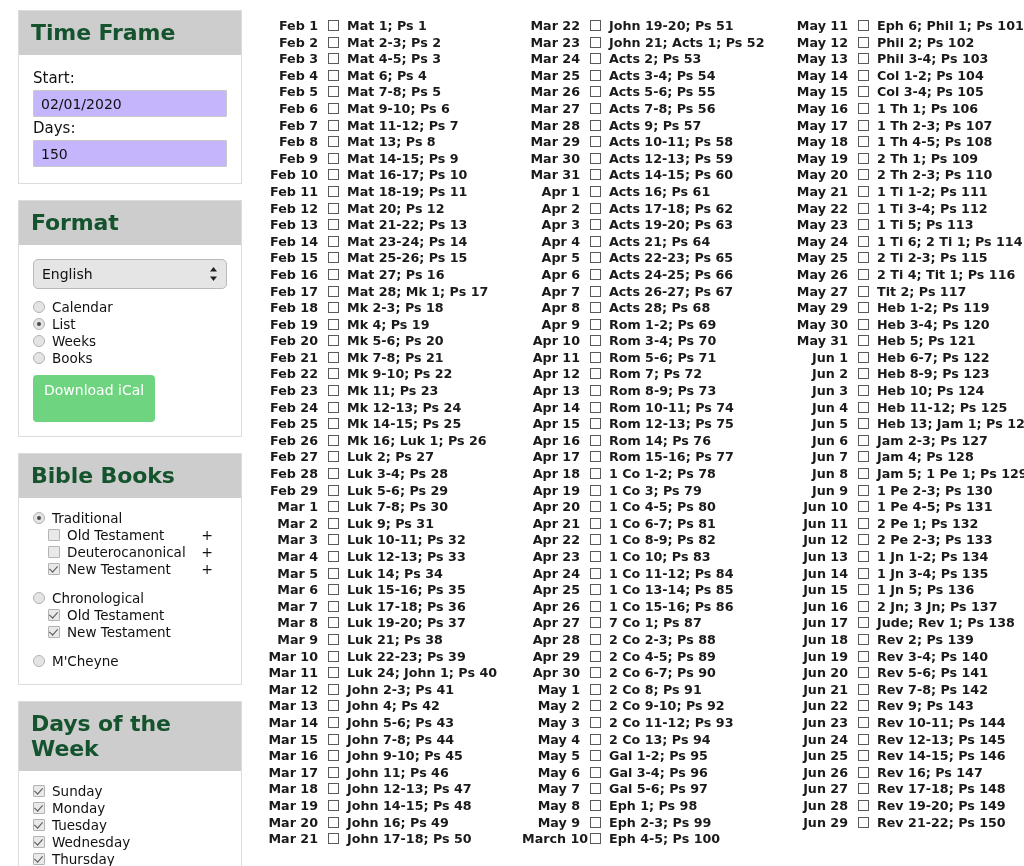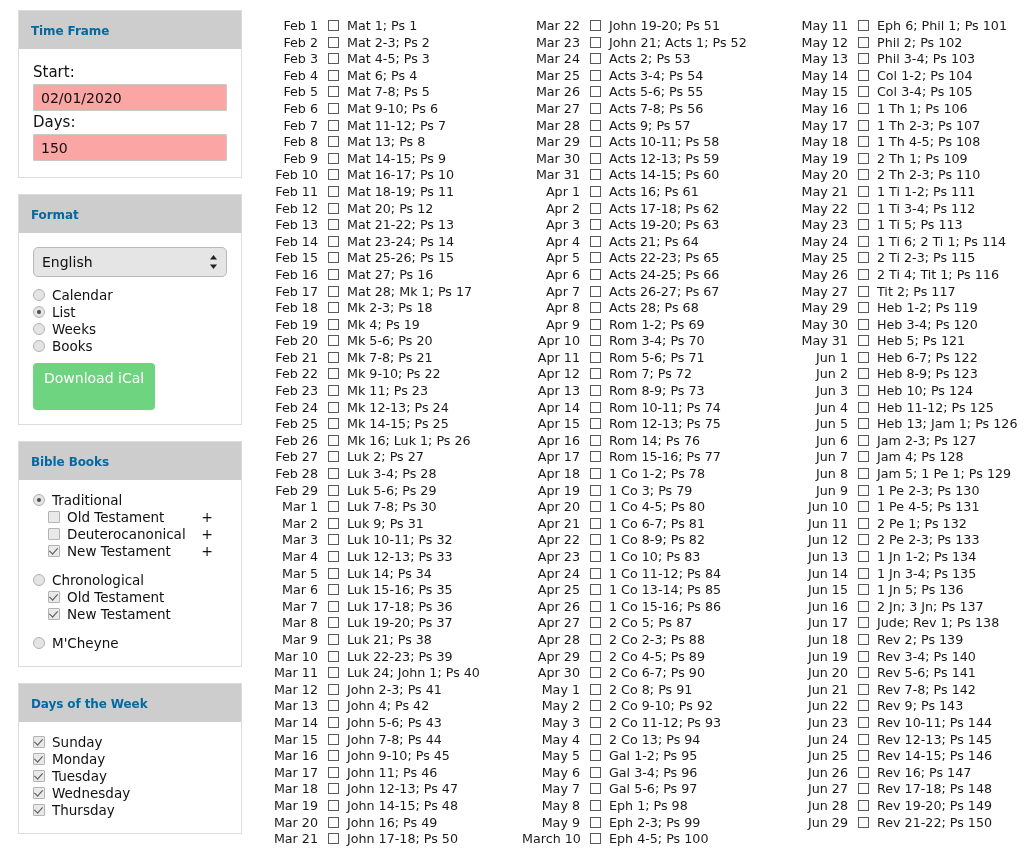--- a/index.html
+++ b/index.html
@@ -27,41 +27,41 @@
   .panel {
     border: 1px solid #dcdcdc;
     background: #ffffff;
     margin-bottom: 16px;
   }
   .panel-head {
     background: #cdcdcd;
     padding: 9px 12px 10px 12px;
   }
   .panel-head-title {
-    font-size: 12px;
+    font-size: 22px;
     font-weight: bold;
-    color: #0369a1;
+    color: #14532d;
     letter-spacing: -0.1px;
   }
   .panel-body {
     padding: 12px 14px 14px 14px;
   }
 
   .field-label {
     font-size: 15px;
     color: #111;
     margin: 2px 0 3px 0;
   }
   .text-input {
     display: block;
     width: 100%;
     height: 27px;
     line-height: 25px;
     border: 1px solid #c9c9c9;
-    background: #fca5a5;
+    background: #c4b5fd;
     font-family: "DejaVu Sans", "Liberation Sans", sans-serif;
     font-size: 14px;
     color: #111;
     padding: 0 7px;
     border-radius: 1px;
   }
   .text-input.second { margin-bottom: 2px; }
 
   .select-wrap {
     position: relative;
@@ -158,20 +158,21 @@
     font-size: 14px;
     cursor: pointer;
   }
 
   
   .columns {
     flex: 1 1 auto;
     display: flex;
     padding-top: 18px;
     height: 866px;
+    font-weight: bold;
   }
   .col {
     display: flex;
     flex-direction: column;
   }
   .col-1 { width: 262px; }
   .col-2 { width: 268px; }
   .col-3 { width: 234px; }
 
   .entry {
@@ -768,21 +769,21 @@
           <span class="entry-text">1 Co 13-14; Ps 85</span>
         </div>
         <div class="entry">
           <span class="entry-date">Apr 26</span>
           <span class="entry-check"></span>
           <span class="entry-text">1 Co 15-16; Ps 86</span>
         </div>
         <div class="entry">
           <span class="entry-date">Apr 27</span>
           <span class="entry-check"></span>
-          <span class="entry-text">2 Co 5; Ps 87</span>
+          <span class="entry-text">7 Co 1; Ps 87</span>
         </div>
         <div class="entry">
           <span class="entry-date">Apr 28</span>
           <span class="entry-check"></span>
           <span class="entry-text">2 Co 2-3; Ps 88</span>
         </div>
         <div class="entry">
           <span class="entry-date">Apr 29</span>
           <span class="entry-check"></span>
           <span class="entry-text">2 Co 4-5; Ps 89</span>

